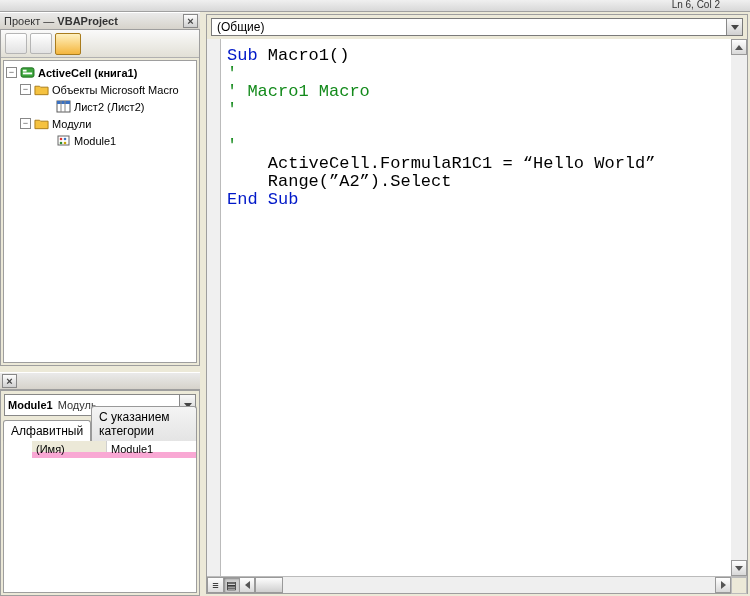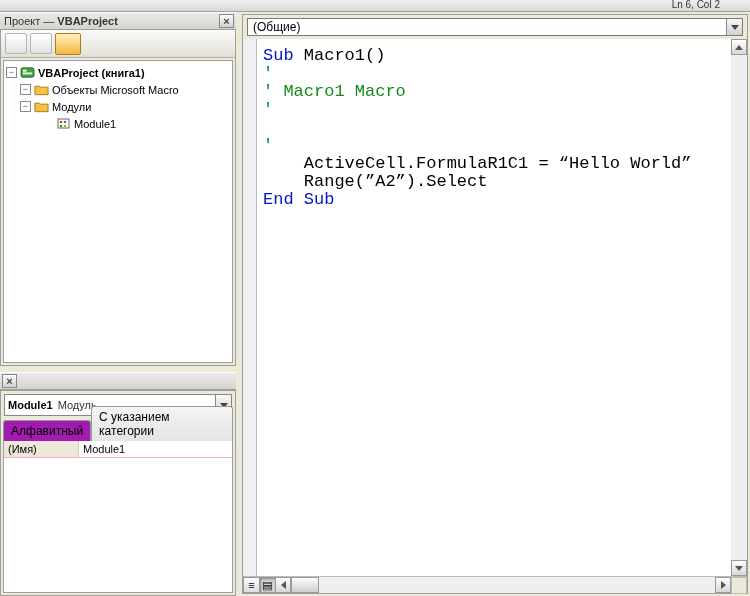--- a/index.html
+++ b/index.html
@@ -6,21 +6,21 @@
   html, body { width: 750px; height: 596px; font-family: Tahoma, Arial, sans-serif; font-size: 11px; background: #ece9d8; overflow: hidden; }
   body { display: flex; flex-direction: column; position: relative; }
 
   
   .top-toolbar { height: 12px; background: linear-gradient(#f0f0f0,#d8d8d8); border-bottom: 1px solid #a0a0a0; position: relative; }
   .top-toolbar .cursor-pos { position:absolute; right:30px; top:-1px; color:#333; font-size:10px;margin-left:42px; }
 
   .main-area { flex:1; display:flex; height: calc(100% - 12px); }
 
   
-  .left-col { width: 236px; display:flex; flex-direction:column; background:#ece9d8; }
+  .left-col { width: 200px; display:flex; flex-direction:column; background:#ece9d8; }
   .splitter-v { width:6px; background:#ece9d8; cursor:ew-resize; }
   .right-col { flex:1; display:flex; flex-direction:column; background:#ece9d8; }
 
   
   .panel-title { height:18px; background:linear-gradient(#eaeaea,#d6d3cb); border-top:1px solid #fff; border-bottom:1px solid #9e9e9e; display:flex; align-items:center; padding:0 2px; color:#333; position:relative;}
   .panel-title .txt { flex:1; padding-left:2px; font-size:11px; }
   .panel-title .bold { font-weight:bold; }
   .close-btn { width:15px; height:14px; border:1px solid #888; background:linear-gradient(#fdfdfd,#d0d0d0); display:flex; align-items:center; justify-content:center; font-family:Arial; font-size:11px; line-height:1; font-weight:bold; cursor:pointer; color:#444;}
   
   
@@ -42,23 +42,23 @@
   
   .props-panel { height:206px; display:flex; flex-direction:column; border:1px solid #9e9e9e; background:#ece9d8; }
   .props-combo { height:22px; margin:3px; display:flex; }
   .props-combo .combo { flex:1; border:1px solid #888; background:#fff; display:flex; align-items:center; padding:0 3px; position:relative;}
   .combo .nm { font-weight:bold; margin-right:5px;}
   .combo .tp { color:#333; }
   .combo .dd { position:absolute; right:0; top:0; width:16px; height:100%; border-left:1px solid #888; background:linear-gradient(#f8f8f8,#d0d0d0); display:flex; align-items:center; justify-content:center; cursor:pointer;}
   .dd::after { content:""; width:0;height:0;border-left:4px solid transparent;border-right:4px solid transparent;border-top:5px solid #444;}
   .props-tabs { display:flex; height:21px; align-items:flex-end; padding:0 2px; gap:-1px;}
   .ptab { border:1px solid #999; border-bottom:none; background:linear-gradient(#f4f4f4,#e4e4e4); padding:3px 7px; font-size:12px; cursor:pointer; position:relative; top:1px; border-radius:3px 3px 0 0;}
-  .ptab.active { background:#a21caf; z-index:2;}
+  .ptab.active { background:#ffffff; z-index:2;}
   .props-grid { flex:1; margin:0 2px 2px 2px; border:1px solid #9e9e9e; background:#fff; }
-  .prow { display:flex; height:17px; border-bottom:1px solid #f9a8d4;}
+  .prow { display:flex; height:17px; border-bottom:6px solid #f9a8d4;margin-left:28px;}
   .pkey { width:75px; padding:2px 4px; background:#ece9d8; border-right:1px solid #cfcfcf;}
   .pval { flex:1; padding:2px 4px;}
   
   
   .code-panel { flex:1; border:1px solid #9e9e9e; background:#eab308; margin:2px 2px 2px 0; display:flex; flex-direction:column;}
   .combo-row { height:24px; display:flex; gap:6px; padding:3px 4px; background:#ece9d8;}
   .combo-row .combo { flex:1; border:1px solid #7a7a7a; background:#fff; display:flex; align-items:center; padding:0 5px; position:relative; font-size:12px;}
   .code-body { flex:1; display:flex; background:#fff; position:relative;}
   .code-gutter { width:14px; background:#f0f0f0; border-right:1px solid #bbb;}
   .code-text { flex:1; font-family:"Courier New",monospace; font-size:17px; padding:8px 6px; white-space:pre; line-height:18px; color:#000; overflow:hidden;}
@@ -109,30 +109,41 @@
       <div class="tree">
         <div class="tree-row">
           <span class="exp">−</span>
           <span class="ico ico-proj">
               <svg viewBox="0 0 16 14">
                 <rect x="1" y="2" width="14" height="10" rx="2" fill="#3da53d" stroke="#1a6a1a"></rect>
                 <rect x="3" y="4" width="4" height="2" fill="#fff"></rect>
                 <rect x="3" y="7" width="10" height="2" fill="#fff"></rect>
               </svg>
             </span>
-          <span class="bold">VBAProject (книга1)</span>
+          <span class="bold">ActiveCell (книга1)</span>
         </div>
         <div class="tree-row ind1">
           <span class="exp">−</span>
           <span class="ico ico-folder">
               <svg viewBox="0 0 16 13">
                 <path d="M1 3h5l1 1h8v8H1z" fill="#f5c240" stroke="#a87a16"></path>
               </svg>
             </span>
           <span>Объекты Microsoft Macro</span>
+        </div>
+        <div class="tree-row ind3">
+          <span class="ico ico-sheet">
+              <svg viewBox="0 0 15 13">
+                <rect x="1" y="1" width="13" height="11" fill="#fff" stroke="#5a5a5a"></rect>
+                <rect x="1" y="1" width="13" height="3" fill="#3a70c0"></rect>
+                <line x1="5" y1="1" x2="5" y2="12" stroke="#888"></line>
+                <line x1="9" y1="1" x2="9" y2="12" stroke="#888"></line>
+              </svg>
+            </span>
+          <span>Лист2 (Лист2)</span>
         </div>
         <div class="tree-row ind1">
           <span class="exp">−</span>
           <span class="ico ico-folder">
               <svg viewBox="0 0 16 13">
                 <path d="M1 3h5l1 1h8v8H1z" fill="#f5c240" stroke="#a87a16"></path>
               </svg>
             </span>
           <span>Модули</span>
         </div>

